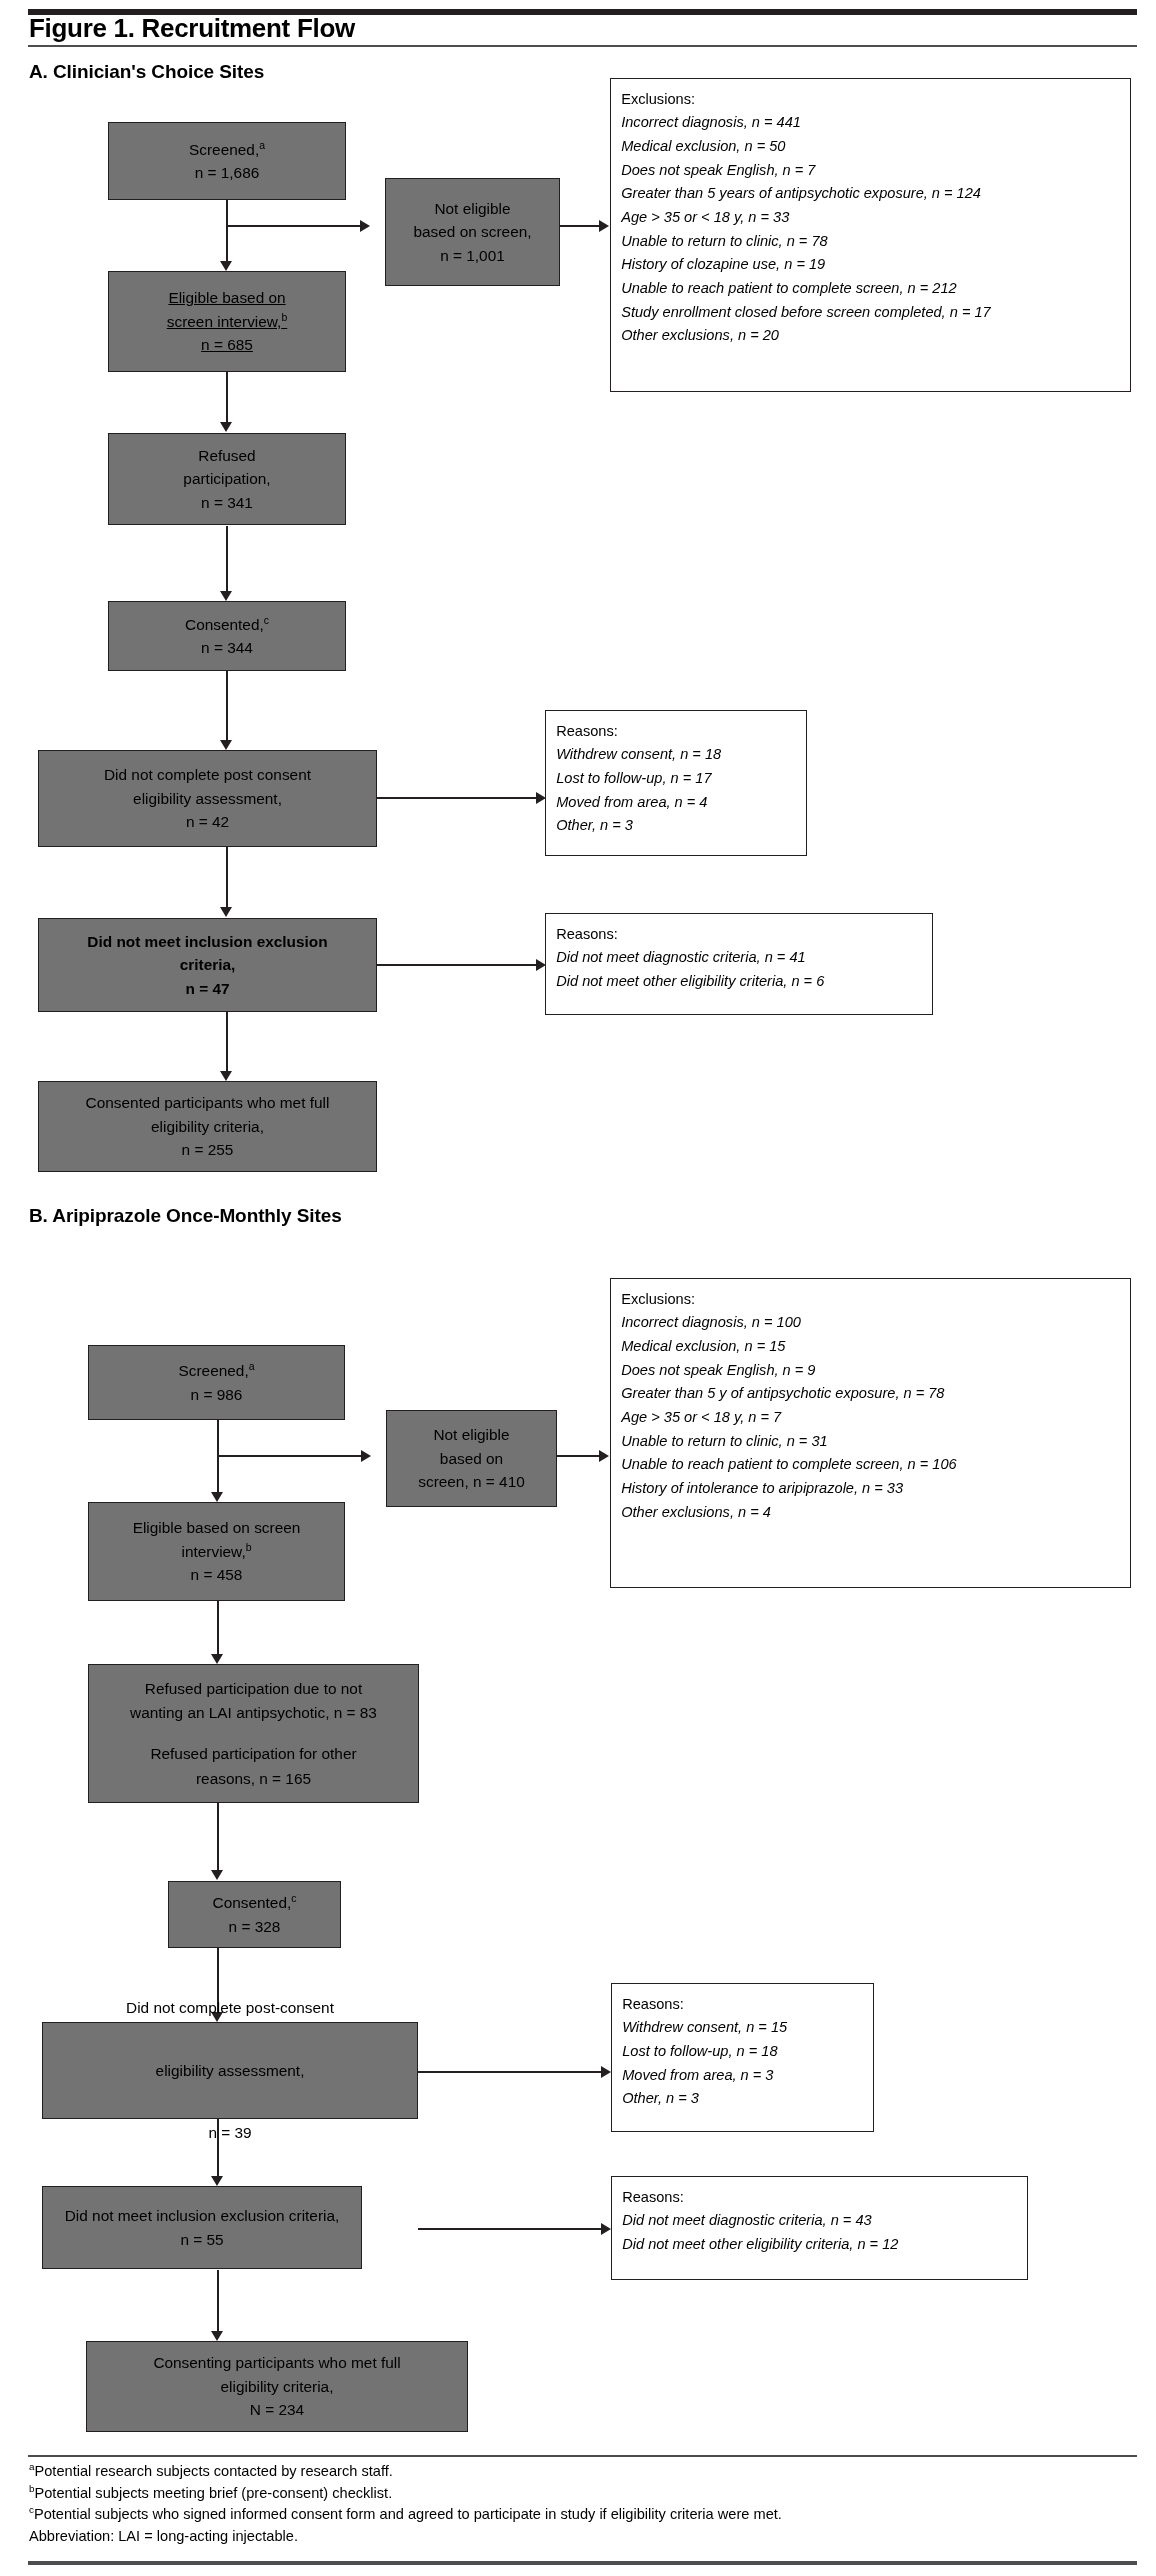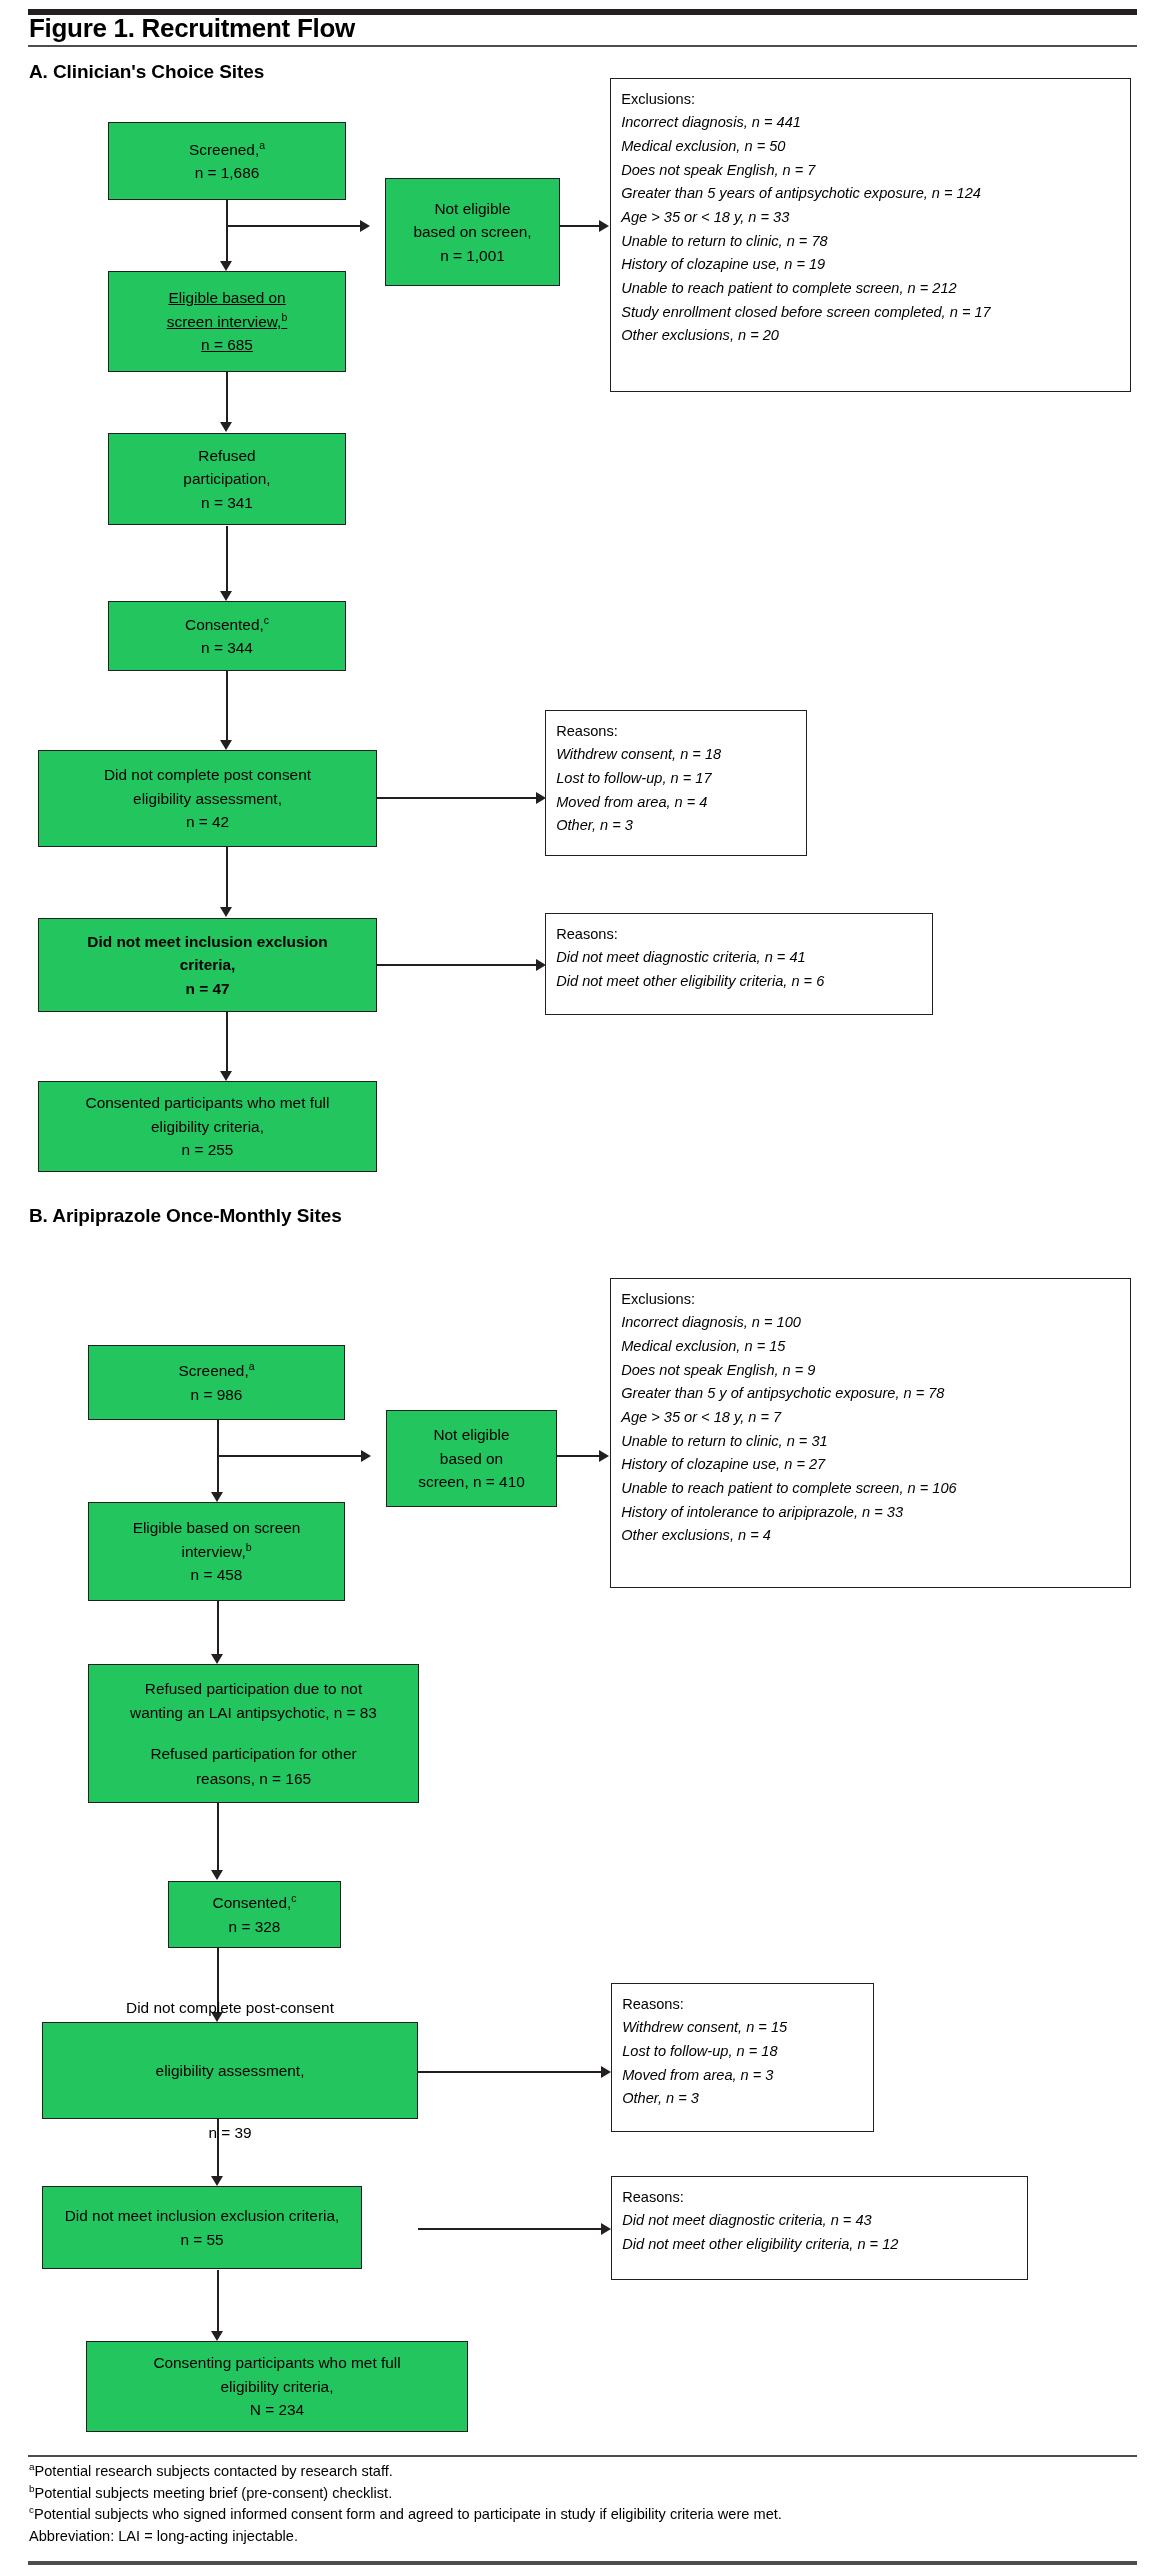--- a/index.html
+++ b/index.html
@@ -47,21 +47,21 @@
     font-weight: bold;
     letter-spacing: -0.1px;
     white-space: nowrap;
   }
 
   
   .box {
     position: absolute;
     box-sizing: border-box;
     border: 1.8px solid #231f20;
-    background: #22c55e;
+    background: #737373;
     display: flex;
     flex-direction: column;
     align-items: center;
     justify-content: center;
     text-align: center;
     font-size: 15.4px;
     line-height: 1.52;
     padding: 2.9px 4.4px;
   }
   .box .ln { display: block; white-space: nowrap; }
@@ -250,21 +250,20 @@
   <div class="panel-title" style="left:29px; top:1205px;">B. Aripiprazole Once-Monthly Sites</div>
 
   <div class="listbox" style="left:610px; top:1278px; width:521px; height:310px;">
     <span class="hdr">Exclusions:</span>
     <span class="item">Incorrect diagnosis, n = 100</span>
     <span class="item">Medical exclusion, n = 15</span>
     <span class="item">Does not speak English, n = 9</span>
     <span class="item">Greater than 5 y of antipsychotic exposure, n = 78</span>
     <span class="item">Age &gt; 35 or &lt; 18 y, n = 7</span>
     <span class="item">Unable to return to clinic, n = 31</span>
-    <span class="item">History of clozapine use, n = 27</span>
     <span class="item">Unable to reach patient to complete screen, n = 106</span>
     <span class="item">History of intolerance to aripiprazole, n = 33</span>
     <span class="item">Other exclusions, n = 4</span>
   </div>
 
   <div class="box" style="left:88px; top:1345px; width:257px; height:75px;">
     <span class="ln"><span>Screened,</span><sup>a</sup></span>
     <span class="ln">n = 986</span>
   </div>
 

